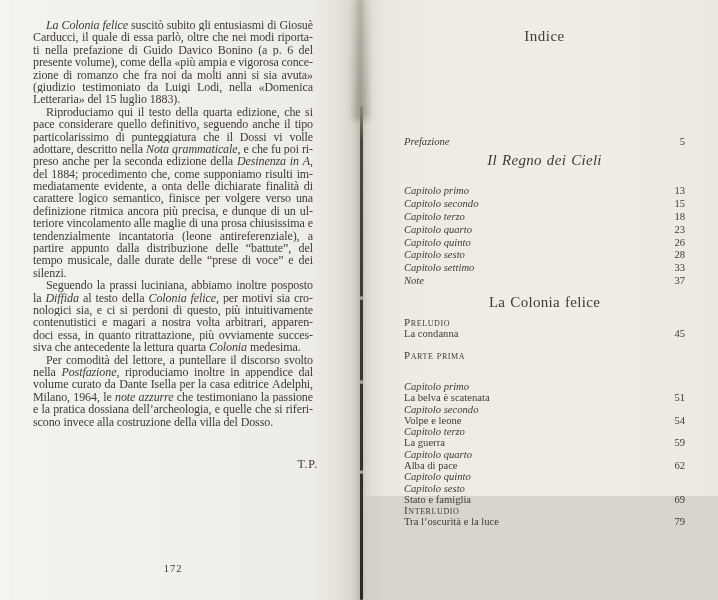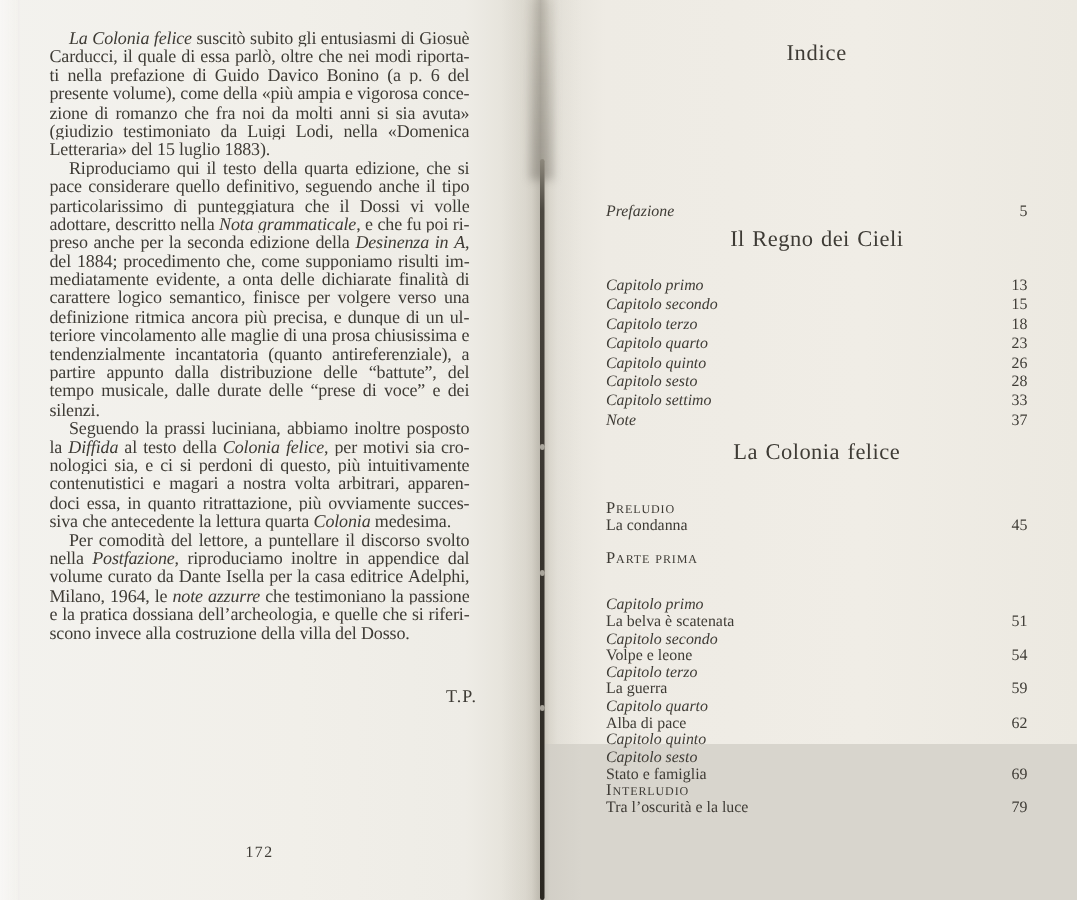--- a/index.html
+++ b/index.html
@@ -68,25 +68,25 @@
   .folio{
     position:absolute;top:563px;left:33px;width:280px;text-align:center;
     font-size:10.5px;letter-spacing:1px;
   }
   
   .col{position:absolute;left:43px;width:281px;}
   .indice-title{top:28px;text-align:center;font-size:15px;letter-spacing:0.5px;}
   .trow{display:flex;justify-content:space-between;align-items:baseline;}
   .row-pref{top:136px;font-size:10.6px;}
   .hdr{text-align:center;font-size:15px;letter-spacing:0.3px;word-spacing:1px;}
-  .hdr1{top:152px;}
+  .hdr1{top:152px;font-style:italic;}
   .hdr2{top:294px;}
   .list1{top:185px;font-size:10.6px;}
   .list1 .trow{height:12.9px;}
-  .list2{top:334px;font-size:10.6px;line-height:11px;}
+  .list2{top:317px;font-size:10.6px;line-height:11px;}
   .group{margin-bottom:0.5px;}
   .group.sp{}
   .sc,.sclabel{font-variant:small-caps;letter-spacing:0.6px;font-size:11px;}
   .sclabel{margin:10px 0 20px 0;line-height:12px;}
   .lab{font-style:italic;}
   .pg{text-align:right;}
 </style>
 </head>
 <body>
 
@@ -104,21 +104,21 @@
         <div class="line ind"><span class="w"><span>Riproduciamo</span></span><span class="w"><span>qui</span></span><span class="w"><span>il</span></span><span class="w"><span>testo</span></span><span class="w"><span>della</span></span><span class="w"><span>quarta</span></span><span class="w"><span>edizione,</span></span><span class="w"><span>che</span></span><span class="w"><span>si</span></span></div>
         <div class="line"><span class="w"><span>pace</span></span><span class="w"><span>considerare</span></span><span class="w"><span>quello</span></span><span class="w"><span>definitivo,</span></span><span class="w"><span>seguendo</span></span><span class="w"><span>anche</span></span><span class="w"><span>il</span></span><span class="w"><span>tipo</span></span></div>
         <div class="line"><span class="w"><span>particolarissimo</span></span><span class="w"><span>di</span></span><span class="w"><span>punteggiatura</span></span><span class="w"><span>che</span></span><span class="w"><span>il</span></span><span class="w"><span>Dossi</span></span><span class="w"><span>vi</span></span><span class="w"><span>volle</span></span></div>
         <div class="line"><span class="w"><span>adottare,</span></span><span class="w"><span>descritto</span></span><span class="w"><span>nella</span></span><span class="w"><span class="it">Nota</span></span><span class="w"><span class="it">grammaticale</span><span>,</span></span><span class="w"><span>e</span></span><span class="w"><span>che</span></span><span class="w"><span>fu</span></span><span class="w"><span>poi</span></span><span class="w"><span>ri-</span></span></div>
         <div class="line"><span class="w"><span>preso</span></span><span class="w"><span>anche</span></span><span class="w"><span>per</span></span><span class="w"><span>la</span></span><span class="w"><span>seconda</span></span><span class="w"><span>edizione</span></span><span class="w"><span>della</span></span><span class="w"><span class="it">Desinenza</span></span><span class="w"><span class="it">in</span></span><span class="w"><span class="it">A</span><span>,</span></span></div>
         <div class="line"><span class="w"><span>del</span></span><span class="w"><span>1884;</span></span><span class="w"><span>procedimento</span></span><span class="w"><span>che,</span></span><span class="w"><span>come</span></span><span class="w"><span>supponiamo</span></span><span class="w"><span>risulti</span></span><span class="w"><span>im-</span></span></div>
         <div class="line"><span class="w"><span>mediatamente</span></span><span class="w"><span>evidente,</span></span><span class="w"><span>a</span></span><span class="w"><span>onta</span></span><span class="w"><span>delle</span></span><span class="w"><span>dichiarate</span></span><span class="w"><span>finalità</span></span><span class="w"><span>di</span></span></div>
         <div class="line"><span class="w"><span>carattere</span></span><span class="w"><span>logico</span></span><span class="w"><span>semantico,</span></span><span class="w"><span>finisce</span></span><span class="w"><span>per</span></span><span class="w"><span>volgere</span></span><span class="w"><span>verso</span></span><span class="w"><span>una</span></span></div>
         <div class="line"><span class="w"><span>definizione</span></span><span class="w"><span>ritmica</span></span><span class="w"><span>ancora</span></span><span class="w"><span>più</span></span><span class="w"><span>precisa,</span></span><span class="w"><span>e</span></span><span class="w"><span>dunque</span></span><span class="w"><span>di</span></span><span class="w"><span>un</span></span><span class="w"><span>ul-</span></span></div>
         <div class="line"><span class="w"><span>teriore</span></span><span class="w"><span>vincolamento</span></span><span class="w"><span>alle</span></span><span class="w"><span>maglie</span></span><span class="w"><span>di</span></span><span class="w"><span>una</span></span><span class="w"><span>prosa</span></span><span class="w"><span>chiusissima</span></span><span class="w"><span>e</span></span></div>
-        <div class="line"><span class="w"><span>tendenzialmente</span></span><span class="w"><span>incantatoria</span></span><span class="w"><span>(quanto</span></span><span class="w"><span>antireferenziale),</span></span><span class="w"><span>a</span></span></div>
+        <div class="line"><span class="w"><span>tendenzialmente</span></span><span class="w"><span>incantatoria</span></span><span class="w"><span>(leone</span></span><span class="w"><span>antireferenziale),</span></span><span class="w"><span>a</span></span></div>
         <div class="line"><span class="w"><span>partire</span></span><span class="w"><span>appunto</span></span><span class="w"><span>dalla</span></span><span class="w"><span>distribuzione</span></span><span class="w"><span>delle</span></span><span class="w"><span>“battute”,</span></span><span class="w"><span>del</span></span></div>
         <div class="line"><span class="w"><span>tempo</span></span><span class="w"><span>musicale,</span></span><span class="w"><span>dalle</span></span><span class="w"><span>durate</span></span><span class="w"><span>delle</span></span><span class="w"><span>“prese</span></span><span class="w"><span>di</span></span><span class="w"><span>voce”</span></span><span class="w"><span>e</span></span><span class="w"><span>dei</span></span></div>
         <div class="line end"><span>silenzi.</span></div>
         <div class="line ind"><span class="w"><span>Seguendo</span></span><span class="w"><span>la</span></span><span class="w"><span>prassi</span></span><span class="w"><span>luciniana,</span></span><span class="w"><span>abbiamo</span></span><span class="w"><span>inoltre</span></span><span class="w"><span>posposto</span></span></div>
         <div class="line"><span class="w"><span>la</span></span><span class="w"><span class="it">Diffida</span></span><span class="w"><span>al</span></span><span class="w"><span>testo</span></span><span class="w"><span>della</span></span><span class="w"><span class="it">Colonia</span></span><span class="w"><span class="it">felice</span><span>,</span></span><span class="w"><span>per</span></span><span class="w"><span>motivi</span></span><span class="w"><span>sia</span></span><span class="w"><span>cro-</span></span></div>
         <div class="line"><span class="w"><span>nologici</span></span><span class="w"><span>sia,</span></span><span class="w"><span>e</span></span><span class="w"><span>ci</span></span><span class="w"><span>si</span></span><span class="w"><span>perdoni</span></span><span class="w"><span>di</span></span><span class="w"><span>questo,</span></span><span class="w"><span>più</span></span><span class="w"><span>intuitivamente</span></span></div>
         <div class="line"><span class="w"><span>contenutistici</span></span><span class="w"><span>e</span></span><span class="w"><span>magari</span></span><span class="w"><span>a</span></span><span class="w"><span>nostra</span></span><span class="w"><span>volta</span></span><span class="w"><span>arbitrari,</span></span><span class="w"><span>apparen-</span></span></div>
         <div class="line"><span class="w"><span>doci</span></span><span class="w"><span>essa,</span></span><span class="w"><span>in</span></span><span class="w"><span>quanto</span></span><span class="w"><span>ritrattazione,</span></span><span class="w"><span>più</span></span><span class="w"><span>ovviamente</span></span><span class="w"><span>succes-</span></span></div>
         <div class="line end"><span>siva che antecedente la lettura quarta </span><span class="it">Colonia</span><span> medesima.</span></div>
         <div class="line ind"><span class="w"><span>Per</span></span><span class="w"><span>comodità</span></span><span class="w"><span>del</span></span><span class="w"><span>lettore,</span></span><span class="w"><span>a</span></span><span class="w"><span>puntellare</span></span><span class="w"><span>il</span></span><span class="w"><span>discorso</span></span><span class="w"><span>svolto</span></span></div>

